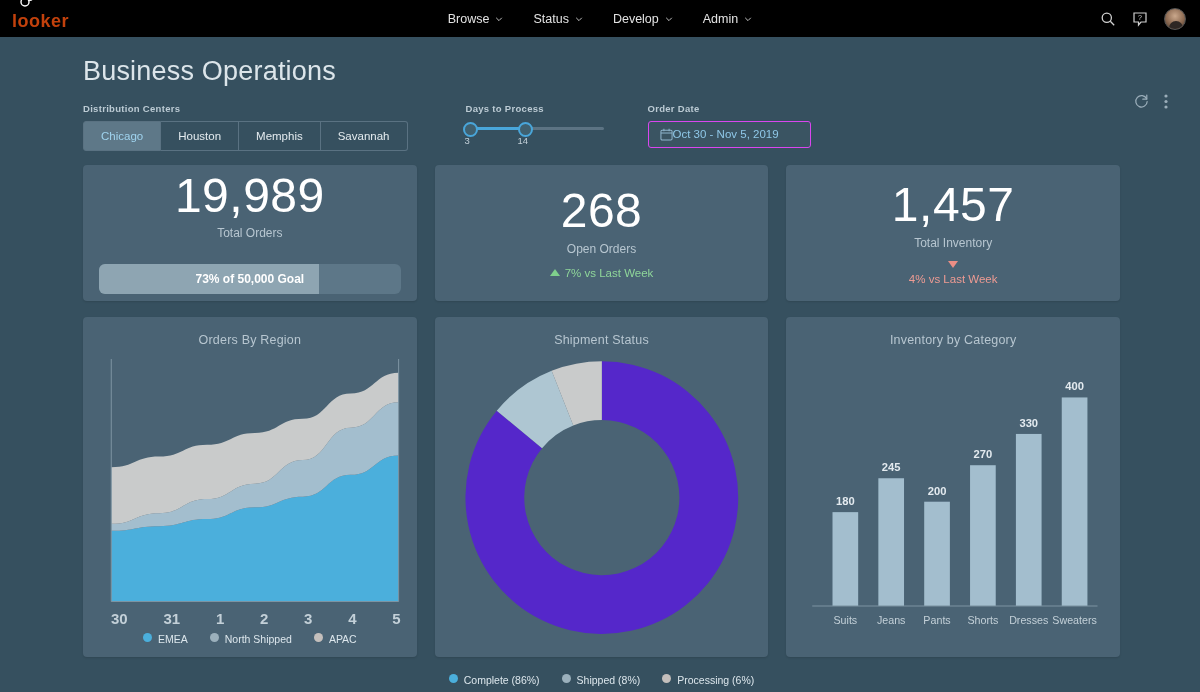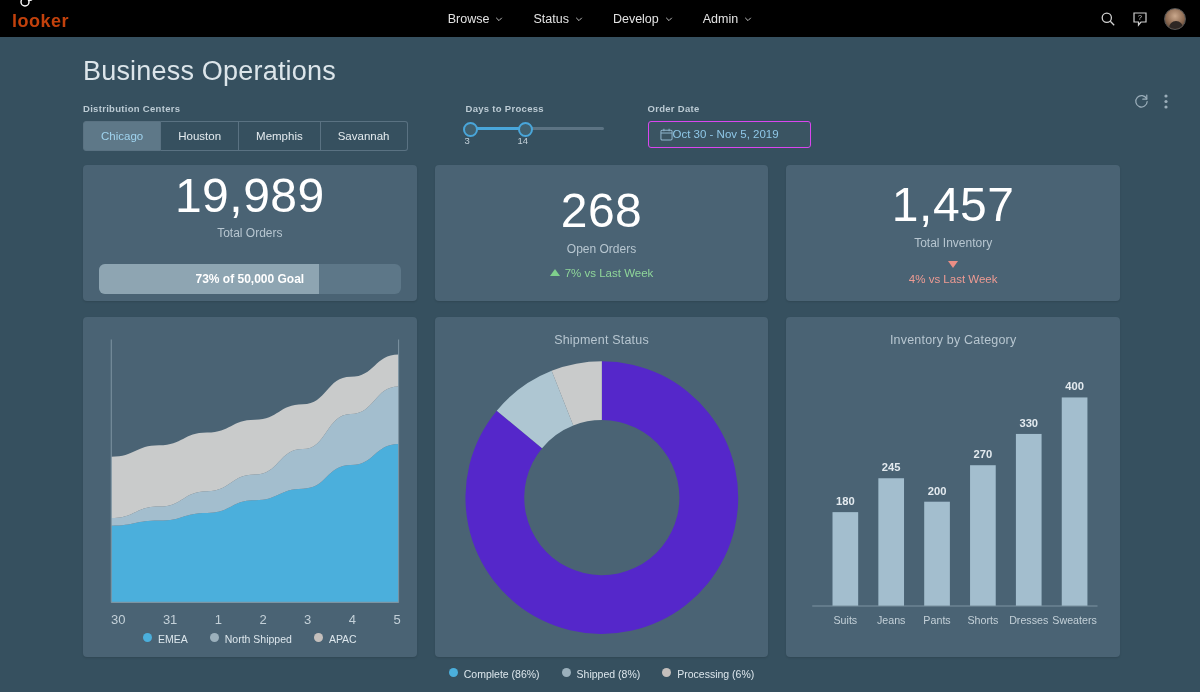--- a/index.html
+++ b/index.html
@@ -128,21 +128,21 @@
   .chart-body{ flex:1; position:relative; }
   .chart-svg{ display:block; width:100%; height:100%; }
 
   .legend{
     display:flex; justify-content:center; gap:22px; padding-top:6px; padding-bottom:2px;
   }
   .legend-item{ display:flex; align-items:flex-start; gap:6px; font-size:10.5px; color:#DCE6EC; cursor:pointer; }
   .dot{ width:9px; height:9px; border-radius:50%; display:inline-block; }
 
   .axis-row{ display:flex; justify-content:space-between; padding:3px 2px 0 14px; }
-  .axis-tick{ font-size:13px; color:#C3D0D8; }
+  .axis-tick{ font-size:15px; color:#C3D0D8;font-weight:bold; }
 </style>
 </head>
 <body>
 
 <div class="topnav">
   <div class="logo">
     <span class="logo-text">looker</span>
     <svg class="logo-rings" width="16" height="12" viewBox="0 0 16 12">
       <circle cx="6" cy="7" r="4" fill="none" stroke="#fff" stroke-width="1.4"></circle>
       <circle cx="11" cy="3" r="2.4" fill="none" stroke="#fff" stroke-width="1.2"></circle>
@@ -281,20 +281,21 @@
       <div class="kpi-delta down">
         <span class="tri down"></span>
         <span>4% vs Last Week</span>
       </div>
     </div>
   </div>
 
   <div class="row">
 
     <div class="tile tile-chart">
+      <div class="chart-title">Orders By Region</div>
       <div class="chart-body">
         <svg class="chart-svg" id="area-chart" viewBox="0 0 300 250" preserveAspectRatio="none">
             <path d="M14,174.55825714841473 C37.5,174.55825714841473 37.5,169.9288076249757 61,169.9288076249757 C84.5,169.9288076249757 84.5,162.98463333981715 108,162.98463333981715 C131.5,162.98463333981715 131.5,151.41100953121963 155,151.41100953121963 C178.5,151.41100953121963 178.5,140.9947481034818 202,140.9947481034818 C225.5,140.9947481034818 225.5,119.58354405757635 249,119.58354405757635 C272.5,119.58354405757635 272.5,100.48706477339041 296,100.48706477339041 L296,244C272.5,244 272.5,244 249,244 C225.5,244 225.5,244 202,244 C178.5,244 178.5,244 155,244 C131.5,244 131.5,244 108,244 C84.5,244 84.5,244 61,244 C37.5,244 37.5,244 14,244 Z" fill="#4BAFDC"></path>
             <path d="M14,167.61408286325616 C37.5,167.61408286325616 37.5,157.1978214355184 61,157.1978214355184 C84.5,157.1978214355184 84.5,143.30947286520131 108,143.30947286520131 C131.5,143.30947286520131 131.5,128.2637619140245 155,128.2637619140245 C178.5,128.2637619140245 178.5,105.11651429682942 202,105.11651429682942 C225.5,105.11651429682942 225.5,73.28904882318616 249,73.28904882318616 C272.5,73.28904882318616 272.5,48.405757634701416 296,48.405757634701416 L296,100.48706477339041C272.5,100.48706477339041 272.5,119.58354405757635 249,119.58354405757635 C225.5,119.58354405757635 225.5,140.9947481034818 202,140.9947481034818 C178.5,140.9947481034818 178.5,151.41100953121963 155,151.41100953121963 C131.5,151.41100953121963 131.5,162.98463333981715 108,162.98463333981715 C84.5,162.98463333981715 84.5,169.9288076249757 61,169.9288076249757 C37.5,169.9288076249757 37.5,174.55825714841473 14,174.55825714841473 Z" fill="#A3BECE"></path>
             <path d="M14,112.06068858198793 C37.5,112.06068858198793 37.5,101.64442715425017 61,101.64442715425017 C84.5,101.64442715425017 84.5,90.07080334565259 108,90.07080334565259 C131.5,90.07080334565259 131.5,78.49717953705508 155,78.49717953705508 C178.5,78.49717953705508 178.5,64.608830966738 202,64.608830966738 C225.5,64.608830966738 225.5,39.72553977825328 249,39.72553977825328 C272.5,39.72553977825328 272.5,19.471698113207566 296,19.471698113207566 L296,48.405757634701416C272.5,48.405757634701416 272.5,73.28904882318616 249,73.28904882318616 C225.5,73.28904882318616 225.5,105.11651429682942 202,105.11651429682942 C178.5,105.11651429682942 178.5,128.2637619140245 155,128.2637619140245 C131.5,128.2637619140245 131.5,143.30947286520131 108,143.30947286520131 C84.5,143.30947286520131 84.5,157.1978214355184 61,157.1978214355184 C37.5,157.1978214355184 37.5,167.61408286325616 14,167.61408286325616 Z" fill="#C9CBCB"></path>
             <line x1="14" y1="6" x2="14" y2="244" stroke="#7D94A2" stroke-width="1"></line>
             <line x1="14" y1="244" x2="296" y2="244" stroke="#7D94A2" stroke-width="1"></line>
             <line x1="296" y1="6" x2="296" y2="244" stroke="#7D94A2" stroke-width="1"></line>
           </svg>
       </div>
@@ -325,21 +326,21 @@
 
     <div class="tile tile-chart">
       <div class="chart-title">Shipment Status</div>
       <div class="chart-body">
         <svg class="chart-svg" id="donut-chart" viewBox="0 0 260 260">
             <path d="M130,7 A116,116 0 1 1 40.620463838008405,49.05881718915204 L79.14612597679789,80.9300166765865 A66,66 0 1 0 130,57 Z" fill="#5527CA"></path>
             <path d="M40.620463838008405,49.05881718915204 A116,116 0 0 1 87.29755188857729,15.145927636962867 L105.70377952281122,61.634751931375426 A66,66 0 0 0 79.14612597679789,80.9300166765865 Z" fill="#AEC6D2"></path>
             <path d="M87.29755188857729,15.145927636962867 A116,116 0 0 1 129.9999999999999,7 L129.99999999999994,57 A66,66 0 0 0 105.70377952281122,61.634751931375426 Z" fill="#C9CBCB"></path>
           </svg>
       </div>
-      <div class="legend" style="padding-top:10px;">
+      <div class="legend" style="padding-top:16px;">
         <div class="legend-item">
           <span class="dot" style="background:#4BAFDC"></span>
           <span>Complete (86%)</span>
         </div>
         <div class="legend-item">
           <span class="dot" style="background:#9BB0BC"></span>
           <span>Shipped (8%)</span>
         </div>
         <div class="legend-item">
           <span class="dot" style="background:#C4BFBC"></span>

